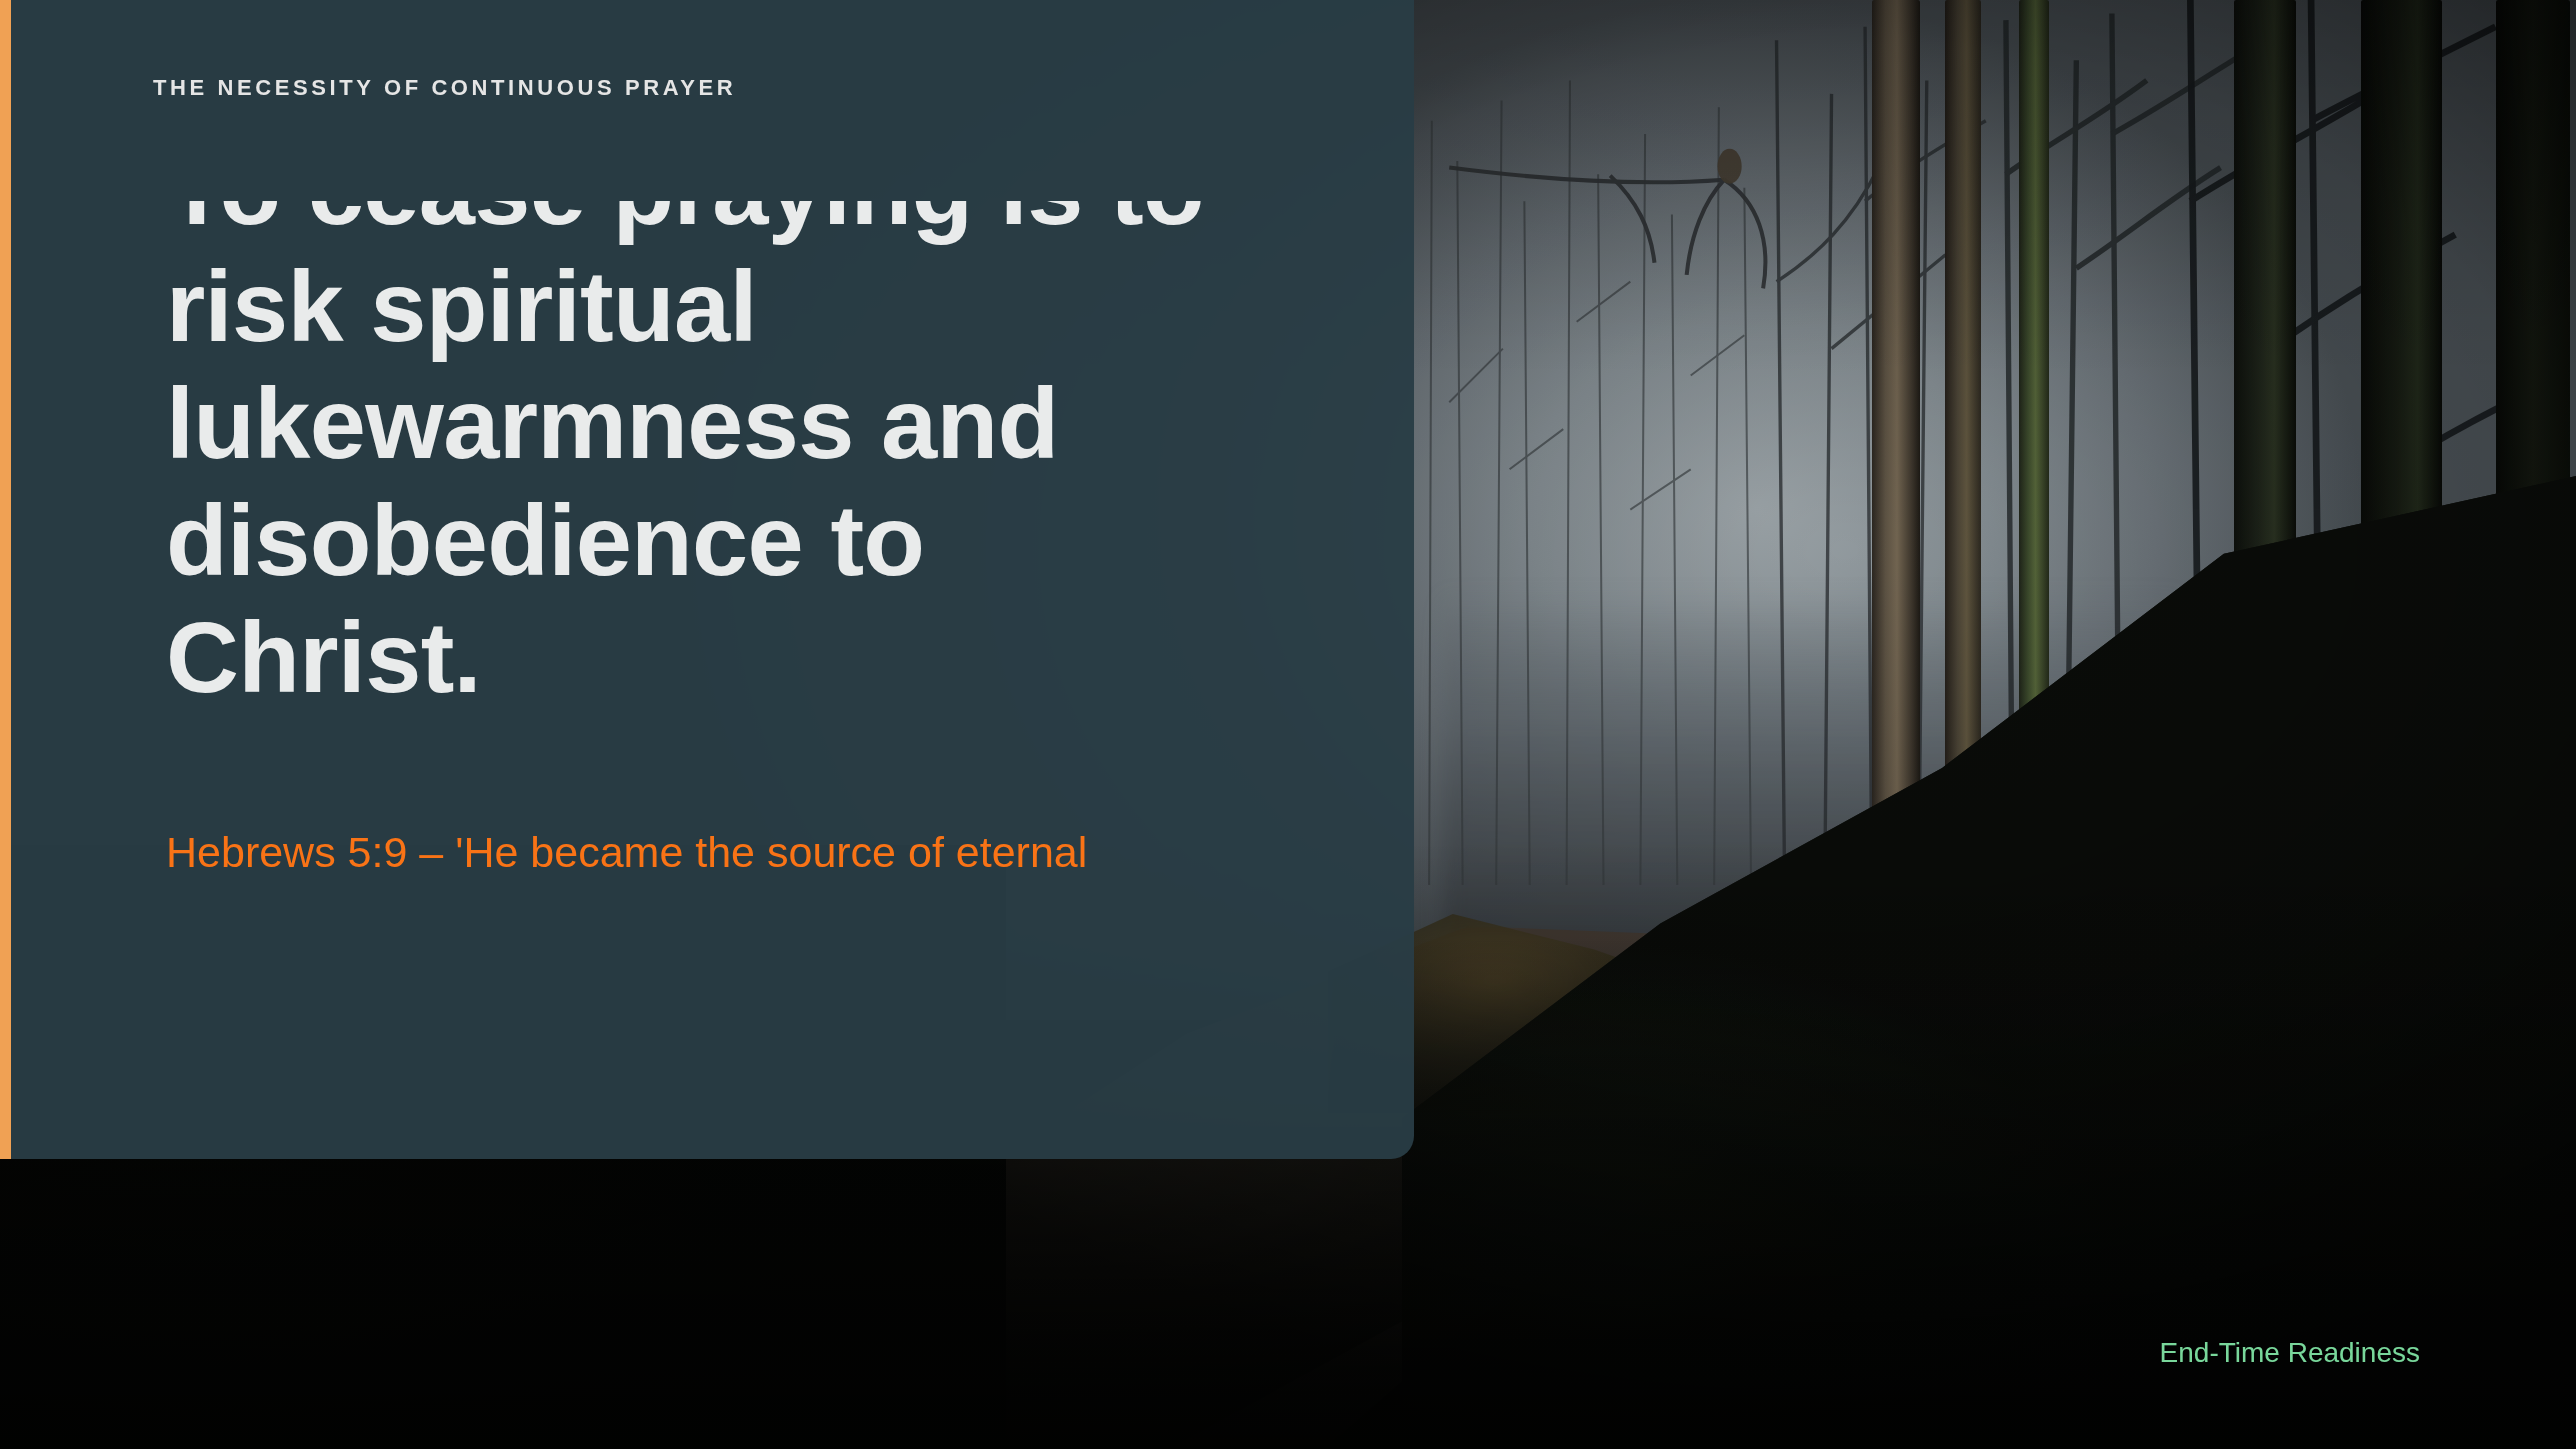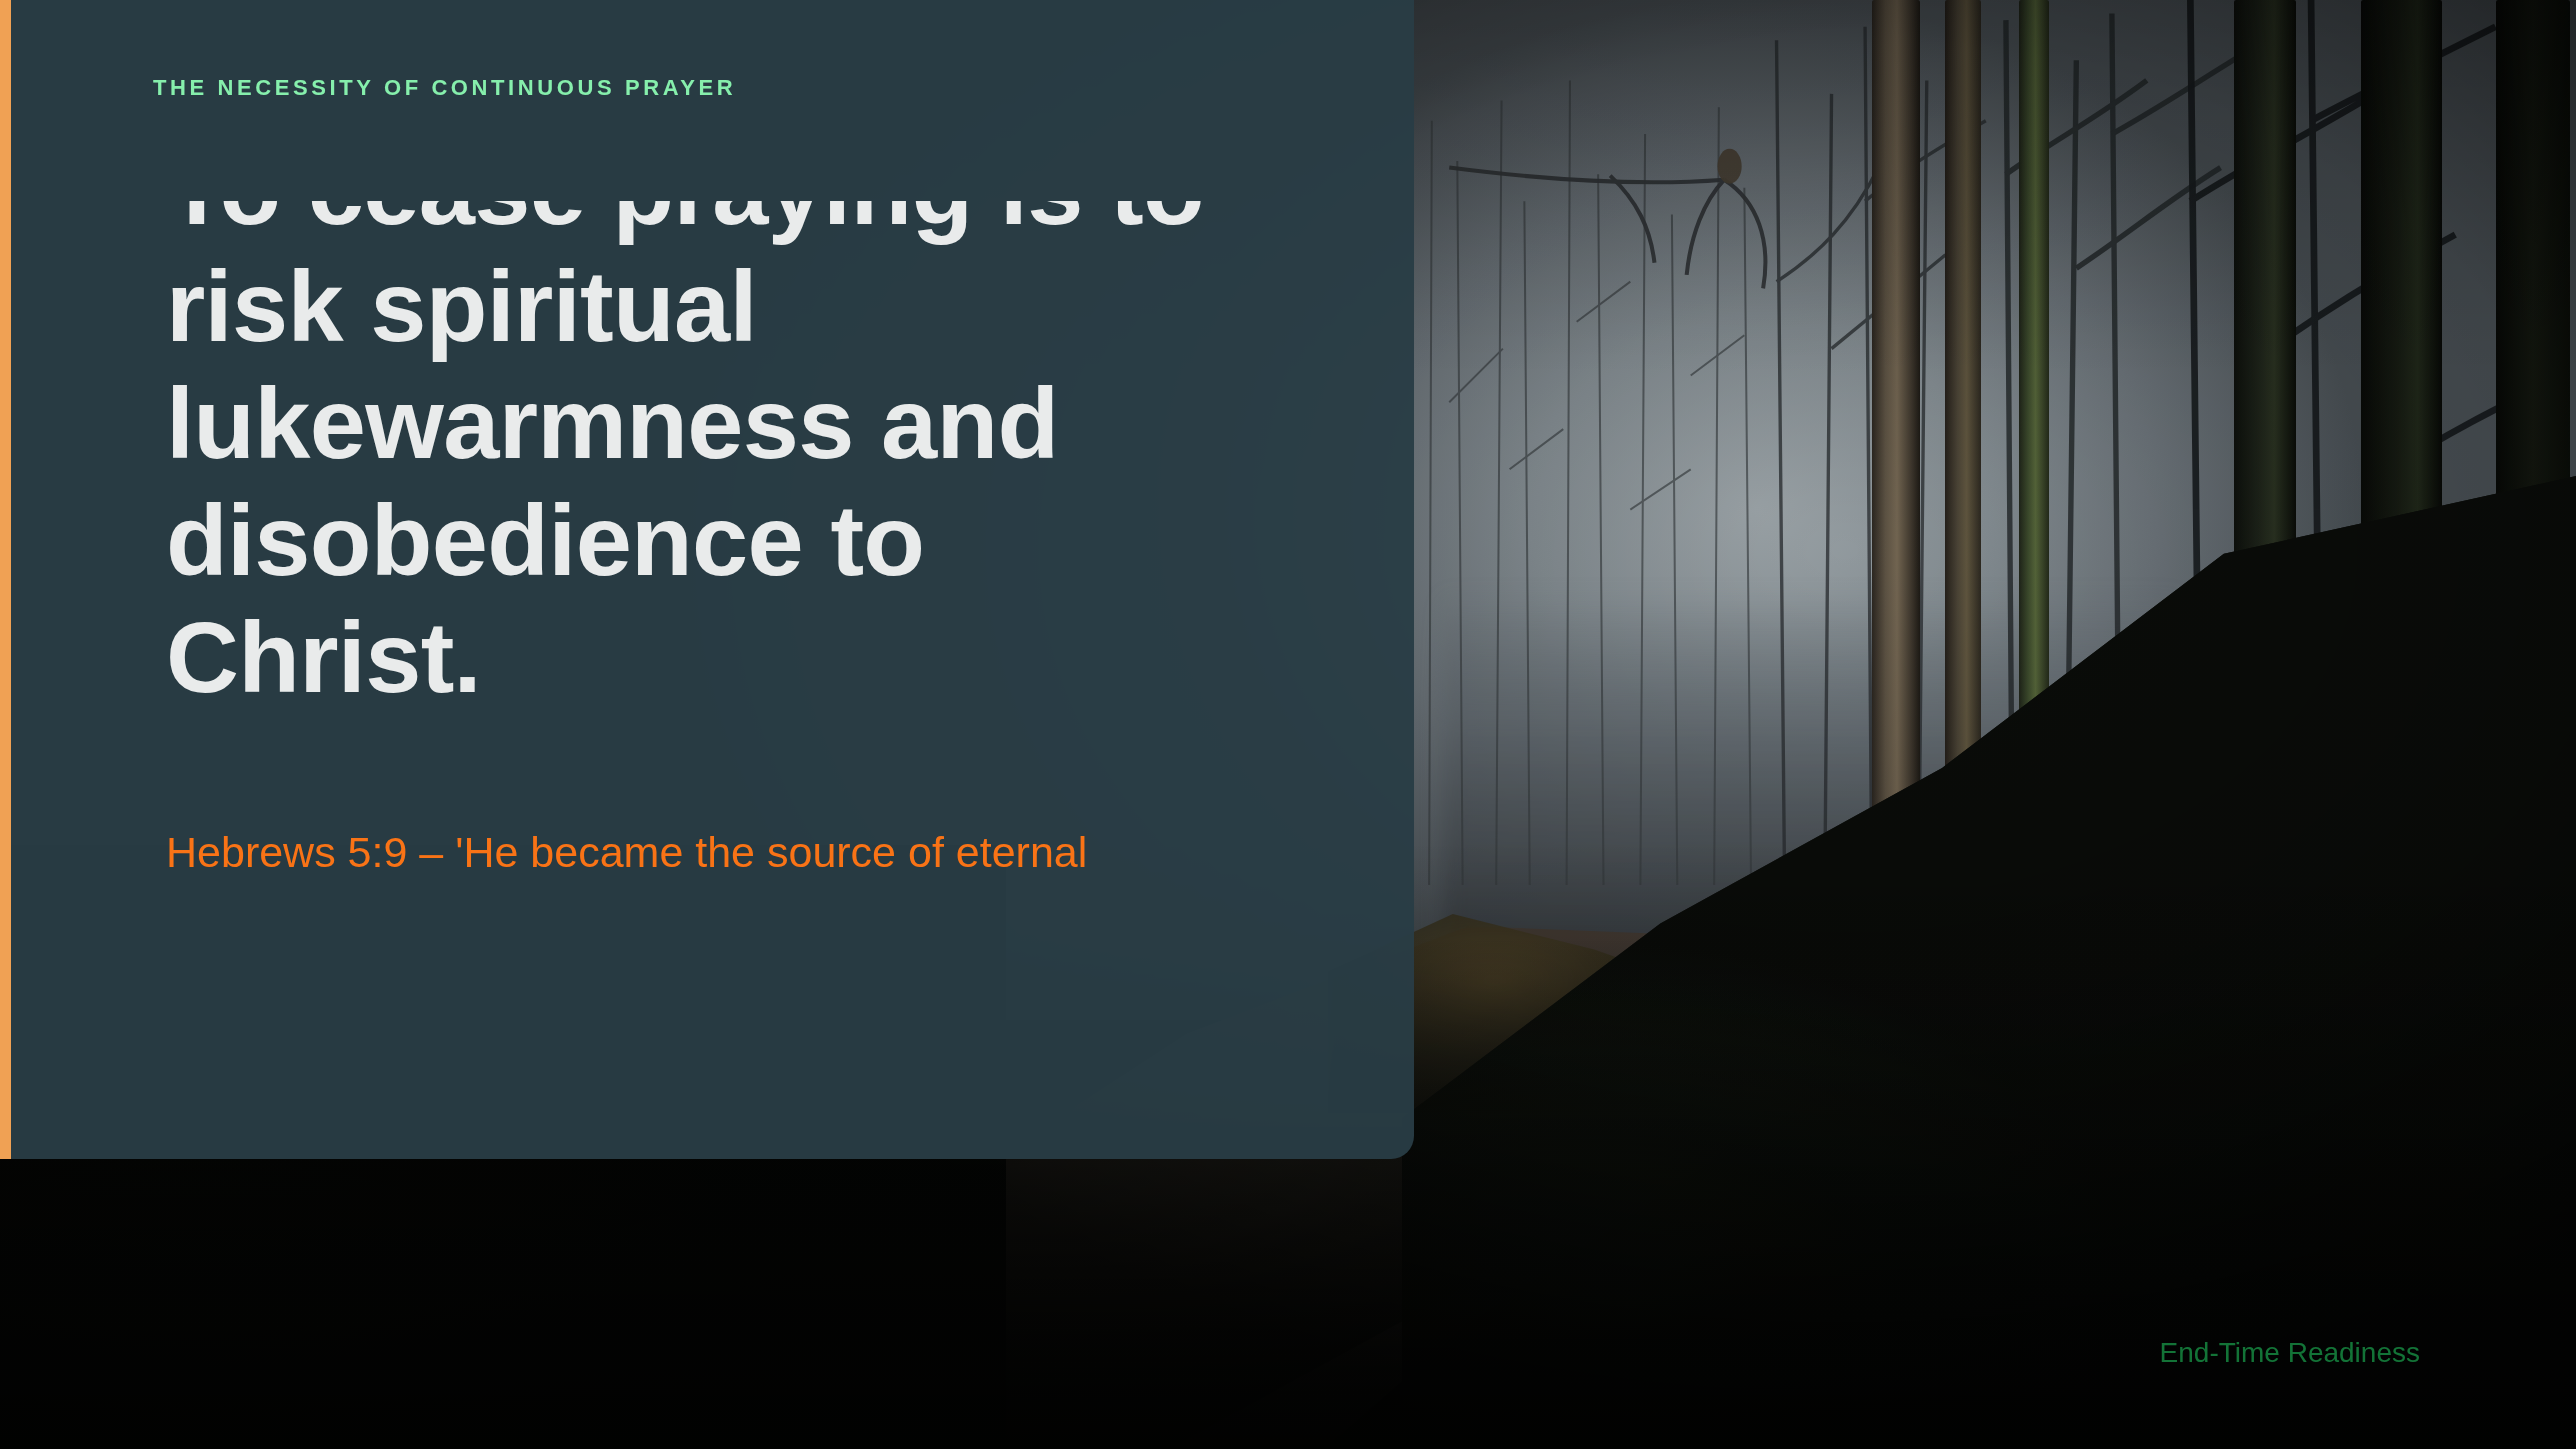--- a/index.html
+++ b/index.html
@@ -132,21 +132,21 @@
     background: #f0a154;
   }
 
   .eyebrow {
     position: absolute;
     left: 153px;
     top: 75px;
     font-size: 22px;
     font-weight: bold;
     letter-spacing: 3.6px;
-    color: #86efac;
+    color: #e5e5e5;
     white-space: nowrap;
   }
 
   
   .headline-clip {
     position: absolute;
     left: 0;
     top: 201px;
     width: 1414px;
     height: 751px;
@@ -174,21 +174,21 @@
     line-height: 50px;
     color: #f97316;
     white-space: nowrap;
   }
 
   .footer {
     position: absolute;
     right: 156px;
     top: 1337px;
     font-size: 28px;
-    color: #15803d;
+    color: #86efac;
     opacity: .9;
     white-space: nowrap;
   }
 </style>
 </head>
 <body>
 
 <div class="slide">
 
   <div class="photo">

